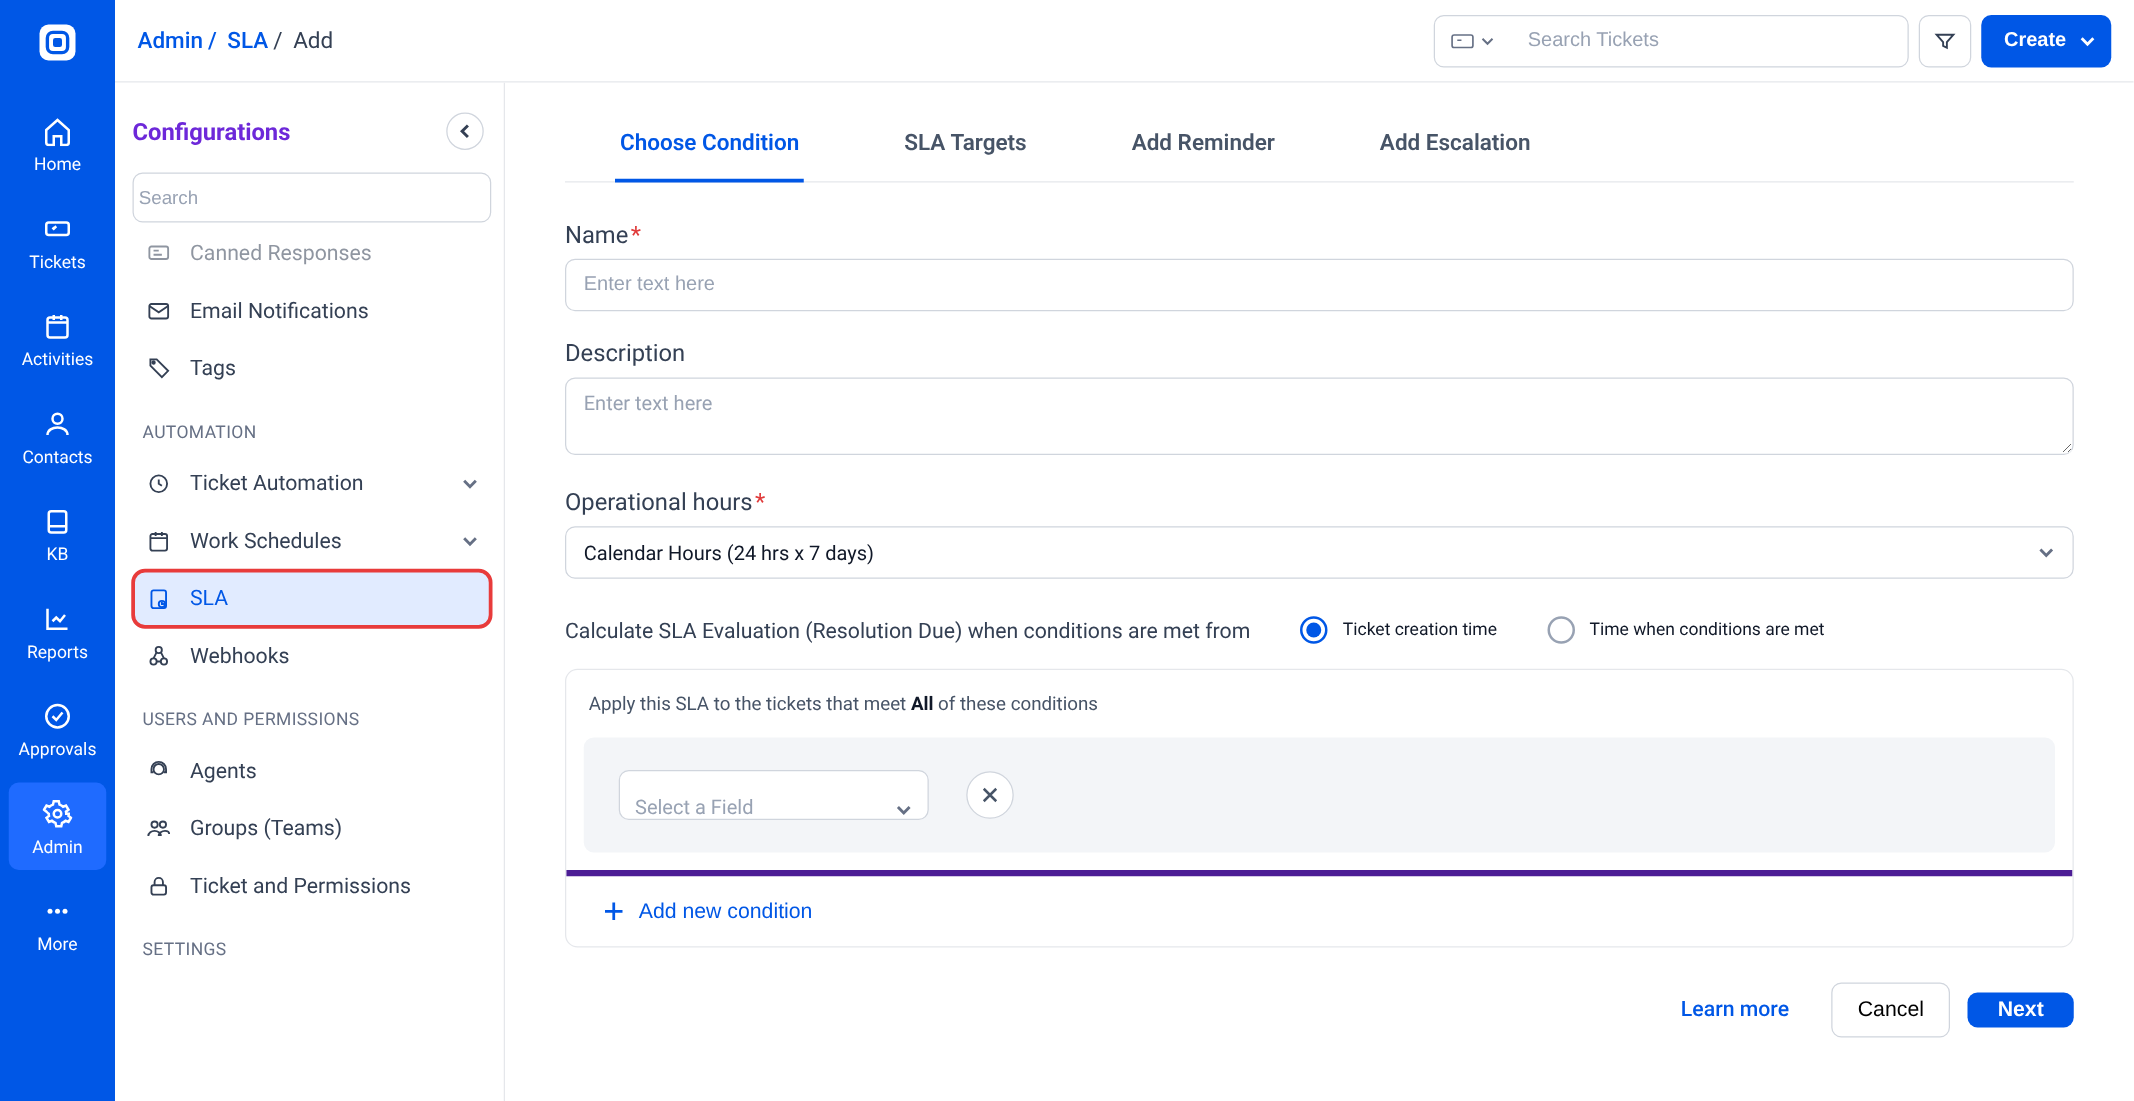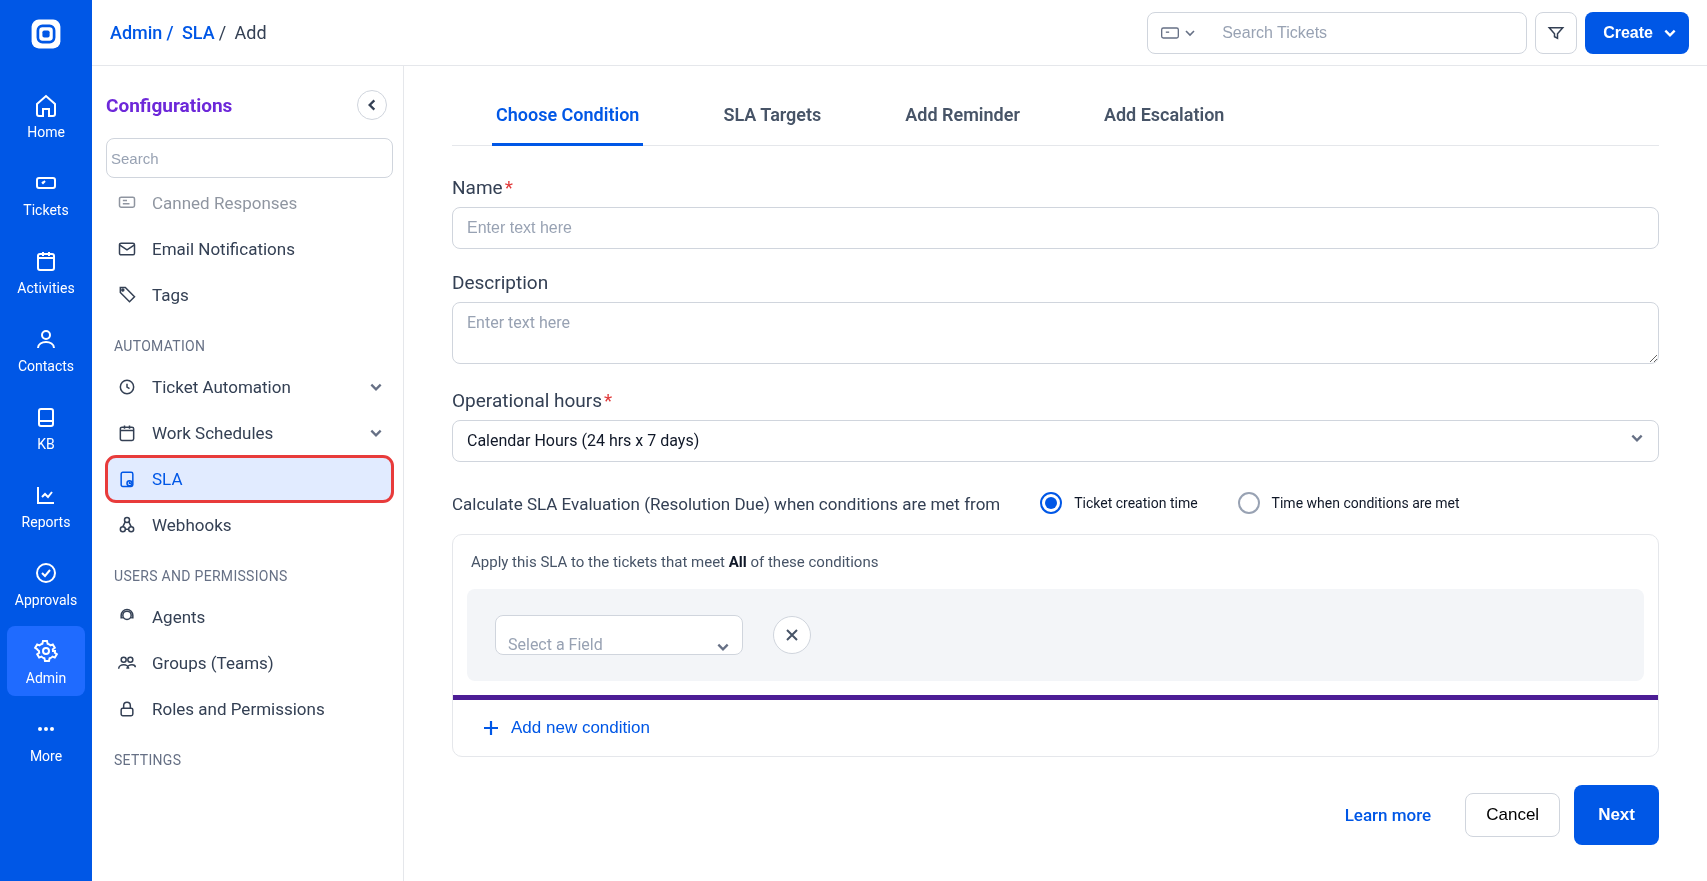--- a/index.html
+++ b/index.html
@@ -116,21 +116,21 @@
     .field { margin-bottom: 22px; }
     .field-label { font-size: 19px; color: #344054; font-weight: 400; margin-bottom: 8px; display:block;}
     .req { color: #e03a3a; margin-left: 2px;}
     .text-input, .textarea, .select-input {
       width: 100%; border: 1px solid #d0d5dd; border-radius: 8px; font-size: 16px;
       padding: 10px 14px; outline: none; background:#fff;
     }
     .text-input { height: 42px; }
     .textarea { height: 62px; resize: both; font-family: inherit; }
     .text-input::placeholder, .textarea::placeholder { color: #98a2b3; }
-    .select-input { height: 42px; display:flex; justify-content:space-between; cursor:pointer;}
+    .select-input { height: 42px; display:flex; align-items:center; justify-content:space-between; cursor:pointer;}
     .radio-label { display: flex; align-items: center; gap: 12px; cursor: pointer; }
     .radio {
       width: 22px; height: 22px; border: 2px solid #98a2b3; border-radius: 50%;
       display: inline-flex; align-items: center; justify-content: center;
     }
     .radio.checked { border-color: #0057e6; }
     .radio.checked::after { content:''; width: 12px; height: 12px; background: #0057e6; border-radius: 50%; }
     .calc-row { display:flex; align-items:flex-end; gap:40px; margin: 30px 0 20px 0; flex-wrap:wrap;}
     .calc-label { font-size: 17px; color: #344054;}
     .conditions-panel {
@@ -151,21 +151,21 @@
       width: 38px; height: 38px; border:1px solid #d0d5dd; border-radius: 50%;
       display:flex;align-items:center;justify-content:center; cursor:pointer; background:#fff; color:#475467;
     }
     .cond-add {
       border-top: 5px solid #4c1d95; padding: 18px 28px;
     }
     .add-cond-btn { display:flex;align-items:center; gap: 10px; color:#0057e6; font-size:17px; font-weight:500; cursor:pointer; background:none;border:0;}
     .footer-actions { display:flex; justify-content:flex-end; align-items:center; gap: 14px; padding: 28px 0 20px 0;}
     .learn-more { color: #0057e6; font-size: 17px; font-weight: 500; text-decoration:none; cursor:pointer; margin-right: 20px;}
     .btn-secondary { height: 44px; padding: 0 20px; border:1px solid #d0d5dd; background:#fff; border-radius: 8px; font-size:17px; cursor:pointer;}
-    .btn-primary { height: 60px; padding: 0 24px; background:#0057e6; color:#fff; border:0; border-radius:8px; font-size:17px; font-weight:600; cursor:pointer;}
+    .btn-primary { height: 28px; padding: 0 24px; background:#0057e6; color:#fff; border:0; border-radius:8px; font-size:17px; font-weight:600; cursor:pointer;}
     svg { display:block; }
   </style>
 </head>
 <body>
 
 <div class="app">
 
   <div class="leftnav">
     <div class="logo">
       <svg viewBox="0 0 40 40" fill="none">
@@ -408,21 +408,21 @@
               </span>
             <span>Groups (Teams)</span>
           </div>
           <div class="config-item">
             <span class="micon">
                 <svg width="20" height="20" viewBox="0 0 24 24" fill="none" stroke="#344054" stroke-width="1.8">
                   <rect x="5" y="11" width="14" height="9" rx="2"></rect>
                   <path d="M8 11V8a4 4 0 0 1 8 0v3"></path>
                 </svg>
               </span>
-            <span>Roles and Permissions</span>
+            <span>Ticket and Permissions</span>
           </div>
 
           <div class="config-group-label">SETTINGS</div>
         </div>
       </div>
 
       <div class="workarea">
         <div class="tabs">
           <div class="tab active">Choose Condition</div>
           <div class="tab">SLA Targets</div>

